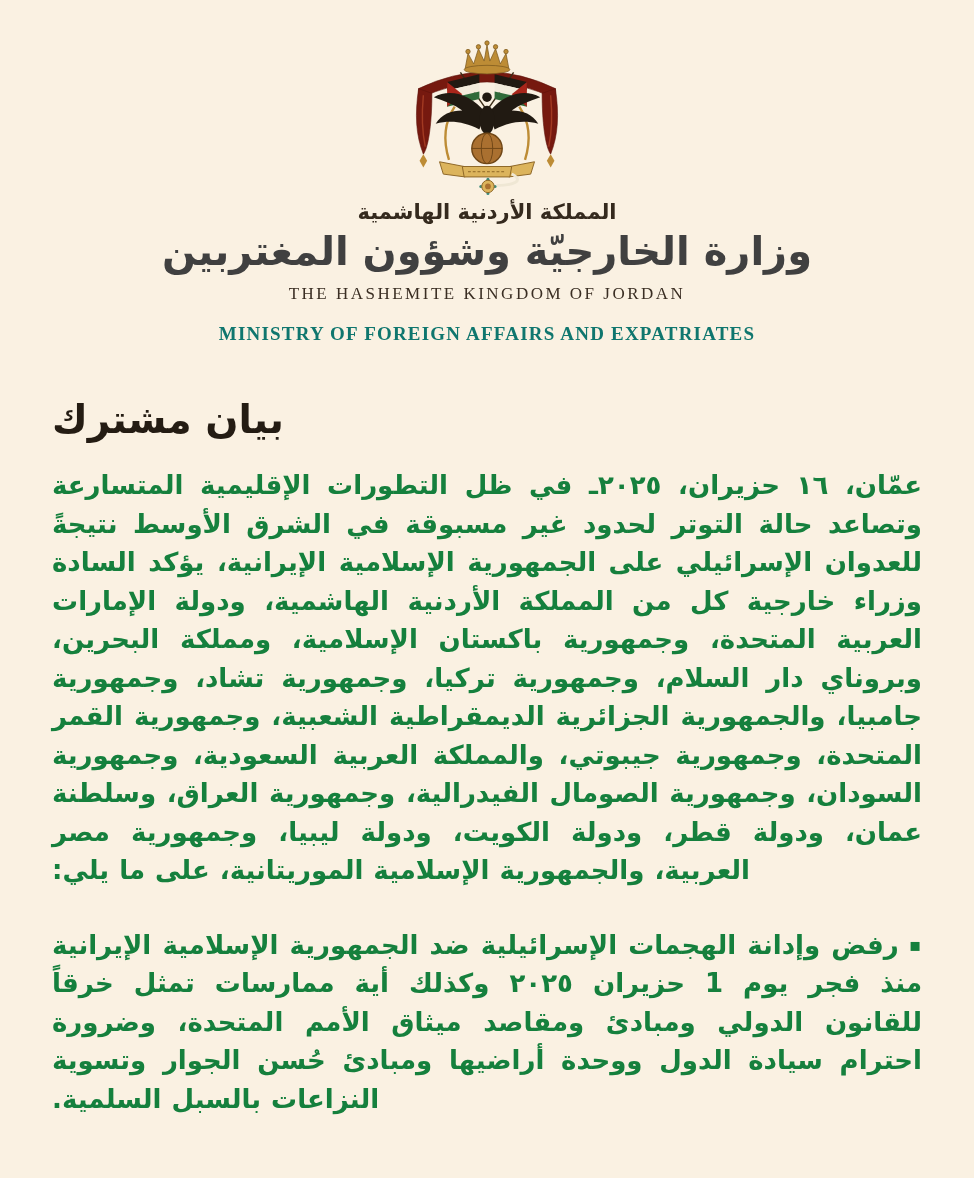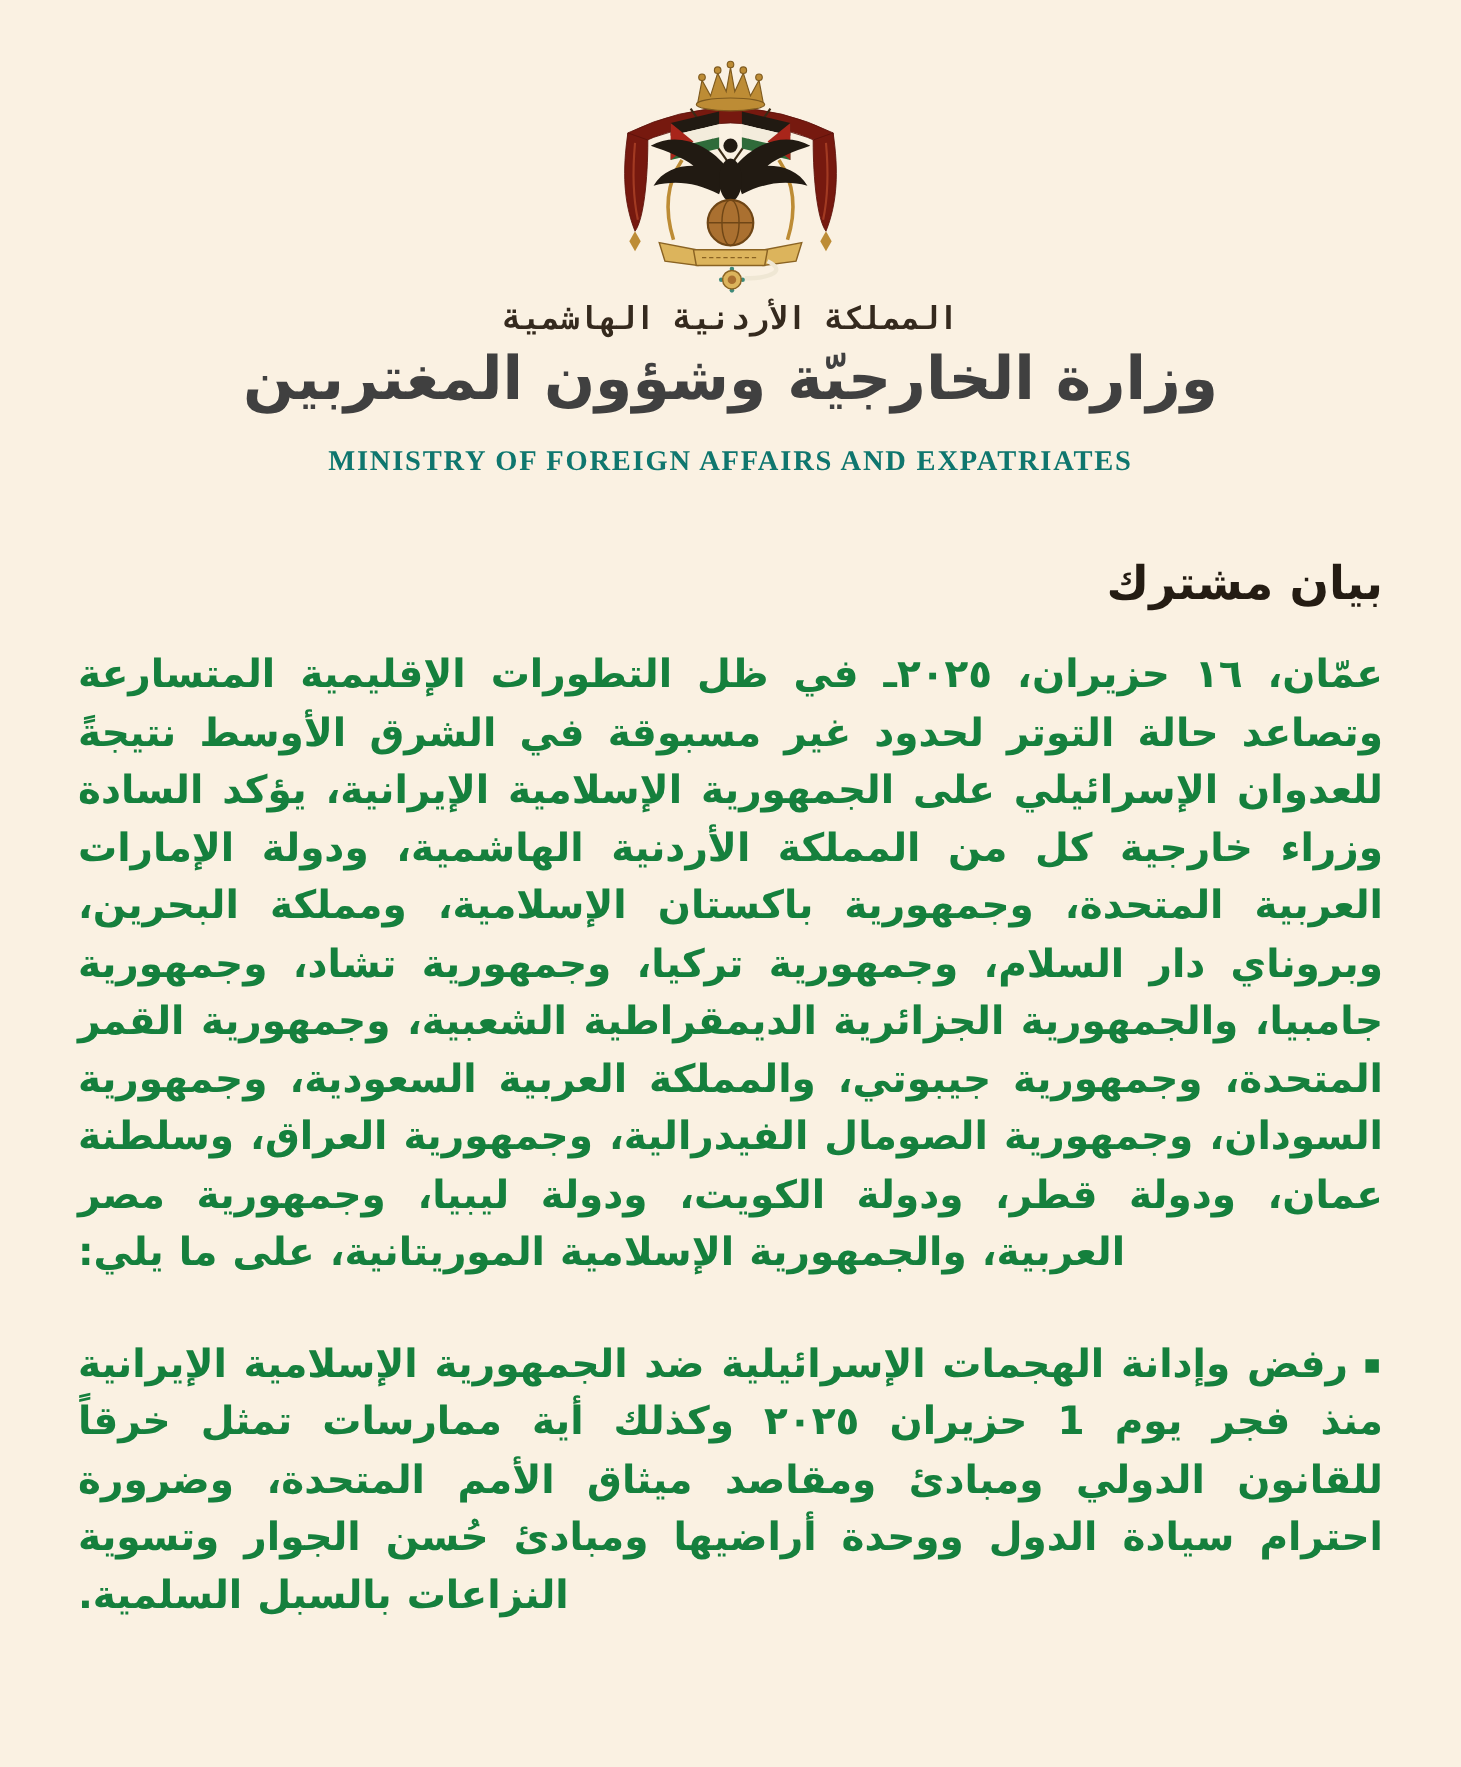--- a/index.html
+++ b/index.html
@@ -15,21 +15,20 @@
     color: #241C13;
   }
   .letterhead { text-align: center; }
   .emblem { display: block; margin: 40px auto 0; width: 190px; height: 158px; }
   .kingdom-ar {
     margin-top: 2px;
     font-size: 21px;
     font-weight: 700;
     color: #352A1E;
     direction: rtl;
-    font-family: Liberation Mono, monospace;
   }
   .ministry-ar {
     margin-top: 2px;
     font-size: 40px;
     font-weight: 700;
     color: #404040;
     direction: rtl;
     line-height: 1.25;
   }
   .kingdom-en {
@@ -42,23 +41,23 @@
   .ministry-en {
     margin-top: 19px;
     font-family: "Liberation Serif", "DejaVu Serif", serif;
     font-size: 19px;
     font-weight: 700;
     letter-spacing: 1.2px;
     color: #0f766e;
   }
   .doc-title {
     margin: 52px 0 0 0;
-    text-align: right;
+    text-align: left;
     direction: rtl;
-    font-size: 31px;
+    font-size: 39px;
     font-weight: 700;
     color: #241C13;
   }
   .body-text { padding: 0 52px; }
   .para {
     margin: 24px 0 0 0;
     direction: rtl;
     text-align: justify;
     text-align-last: left;
     font-size: 26px;
@@ -144,20 +143,21 @@
         <circle cx="91" cy="7" r="2.3"></circle>
         <circle cx="100" cy="3" r="2.3"></circle>
         <circle cx="109" cy="7" r="2.3"></circle>
         <circle cx="120" cy="12" r="2.3"></circle>
         <ellipse cx="100" cy="31" rx="24" ry="4.5"></ellipse>
       </g>
     </svg>
 
     <div class="kingdom-ar">المملكة الأردنية الهاشمية</div>
     <div class="ministry-ar">وزارة الخارجيّة وشؤون المغتربين</div>
+    <div class="kingdom-en">THE HASHEMITE KINGDOM OF JORDAN</div>
     <div class="ministry-en">MINISTRY OF FOREIGN AFFAIRS AND EXPATRIATES</div>
   </header>
 
   <main class="body-text">
     <h1 class="doc-title">بيان مشترك</h1>
 
     <p class="para">عمّان، ١٦ حزيران، ٢٠٢٥ـ في ظل التطورات الإقليمية المتسارعة وتصاعد حالة التوتر لحدود غير مسبوقة في الشرق الأوسط نتيجةً للعدوان الإسرائيلي على الجمهورية الإسلامية الإيرانية، يؤكد السادة وزراء خارجية كل من المملكة الأردنية الهاشمية، ودولة الإمارات العربية المتحدة، وجمهورية باكستان الإسلامية، ومملكة البحرين، وبروناي دار السلام، وجمهورية تركيا، وجمهورية تشاد، وجمهورية جامبيا، والجمهورية الجزائرية الديمقراطية الشعبية، وجمهورية القمر المتحدة، وجمهورية جيبوتي، والمملكة العربية السعودية، وجمهورية السودان، وجمهورية الصومال الفيدرالية، وجمهورية العراق، وسلطنة عمان، ودولة قطر، ودولة الكويت، ودولة ليبيا، وجمهورية مصر العربية، والجمهورية الإسلامية الموريتانية، على ما يلي:</p>
 
     <p class="para bullet"><span class="bullet-marker">▪</span><span>رفض وإدانة الهجمات الإسرائيلية ضد الجمهورية الإسلامية الإيرانية منذ فجر يوم 1 حزيران ٢٠٢٥ وكذلك أية ممارسات تمثل خرقاً للقانون الدولي ومبادئ ومقاصد ميثاق الأمم المتحدة، وضرورة احترام سيادة الدول ووحدة أراضيها ومبادئ حُسن الجوار وتسوية النزاعات بالسبل السلمية.</span></p>
   </main>

